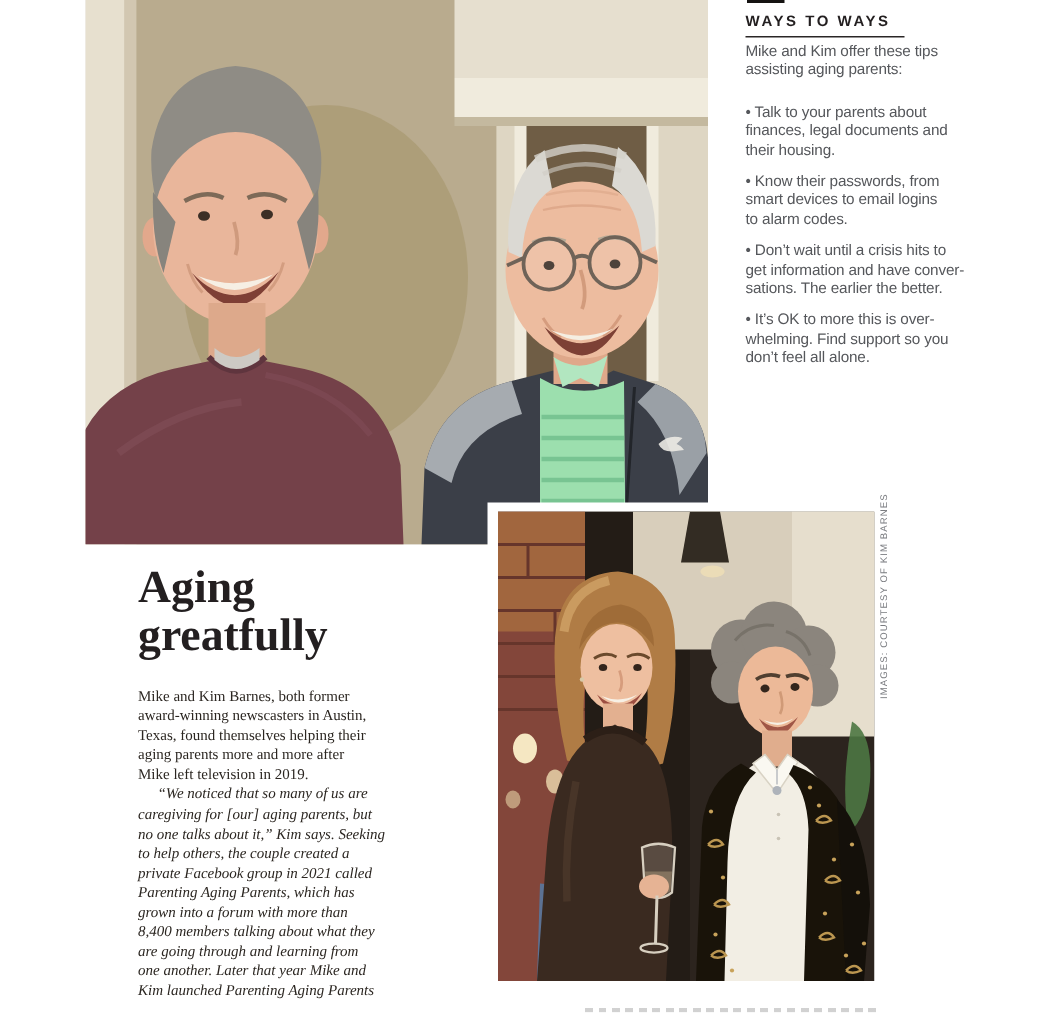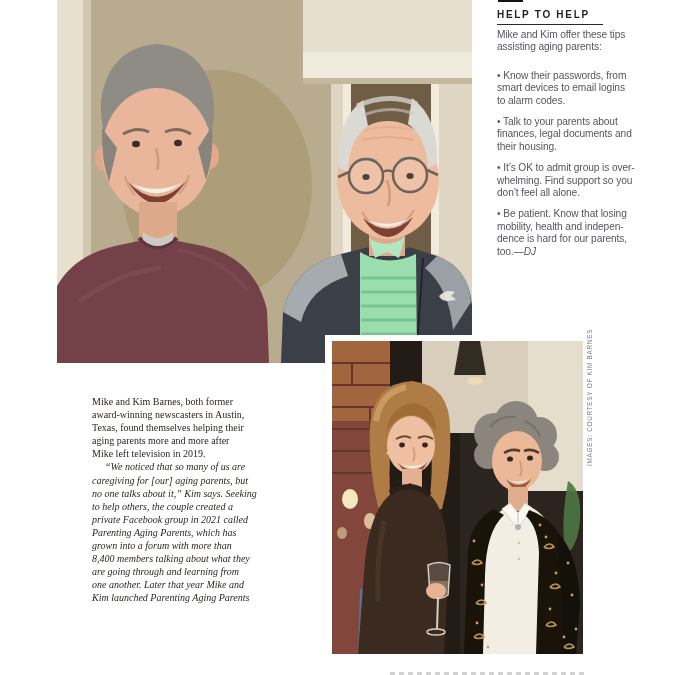--- a/index.html
+++ b/index.html
@@ -115,38 +115,37 @@
         <path d="M305,212 q6,10 12,13" stroke="#d59c7e" stroke-width="2" fill="none"></path>
         <path d="M357,210 q-6,10 -12,14" stroke="#d59c7e" stroke-width="2" fill="none"></path>
         <path d="M306,218 Q331,240 356,217 Q345,236 331,237 Q317,236 306,218 Z" fill="#7d4035"></path>
         <path d="M310,220 Q331,234 352,219 Q331,228 310,220 Z" fill="#f5eee2"></path>
       </g>
     </svg>
   </figure>
 
   <aside class="sidebar">
     <div class="frag"></div>
-    <h2 class="sb-title">HELP TO HELP</h2>
+    <h2 class="sb-title">WAYS TO WAYS</h2>
     <div class="sb-rule"></div>
     <p class="sb-intro">Mike and Kim offer these tips
 assisting aging parents:</p>
     <div class="sb-bullets">
+        <div class="bullet">• Talk to your parents about
+finances, legal documents and
+their housing.</div>
         <div class="bullet">• Know their passwords, from
 smart devices to email logins
 to alarm codes.</div>
-        <div class="bullet">• Talk to your parents about
-finances, legal documents and
-their housing.</div>
-        <div class="bullet">• It’s OK to admit group is over-
+        <div class="bullet">• Don’t wait until a crisis hits to
+get information and have conver-
+sations. The earlier the better.</div>
+        <div class="bullet">• It’s OK to more this is over-
 whelming. Find support so you
 don’t feel all alone.</div>
-        <div class="bullet">• Be patient. Know that losing
-mobility, health and indepen-
-dence is hard for our parents,
-too.—<i>DJ</i></div>
       </div>
   </aside>
 
   <figure class="bottom-photo">
     <svg width="251" height="313" viewBox="0 0 251 313">
       <rect width="251" height="313" fill="#2c241e"></rect>
       <rect width="58" height="313" fill="#83463a"></rect>
       <rect width="58" height="80" fill="#a76c40" opacity="0.85"></rect>
       <g stroke="#66352b" stroke-width="2">
         <path d="M0,22 H58"></path>
@@ -247,20 +246,22 @@
         </g>
       </g>
     </svg>
   </figure>
 
   <div class="credit">IMAGES: COURTESY OF KIM BARNES</div>
 
   <div class="caption-cut"></div>
 
   <main class="article">
+    <h1 class="headline">Aging
+greatfully</h1>
     <div class="paras">
         <div class="para">Mike and Kim Barnes, both former
 award-winning newscasters in Austin,
 Texas, found themselves helping their
 aging parents more and more after
 Mike left television in 2019.</div>
         <div class="para indent">“We noticed that so many of us are
 caregiving for [our] aging parents, but
 no one talks about it,” Kim says. Seeking
 to help others, the couple created a

